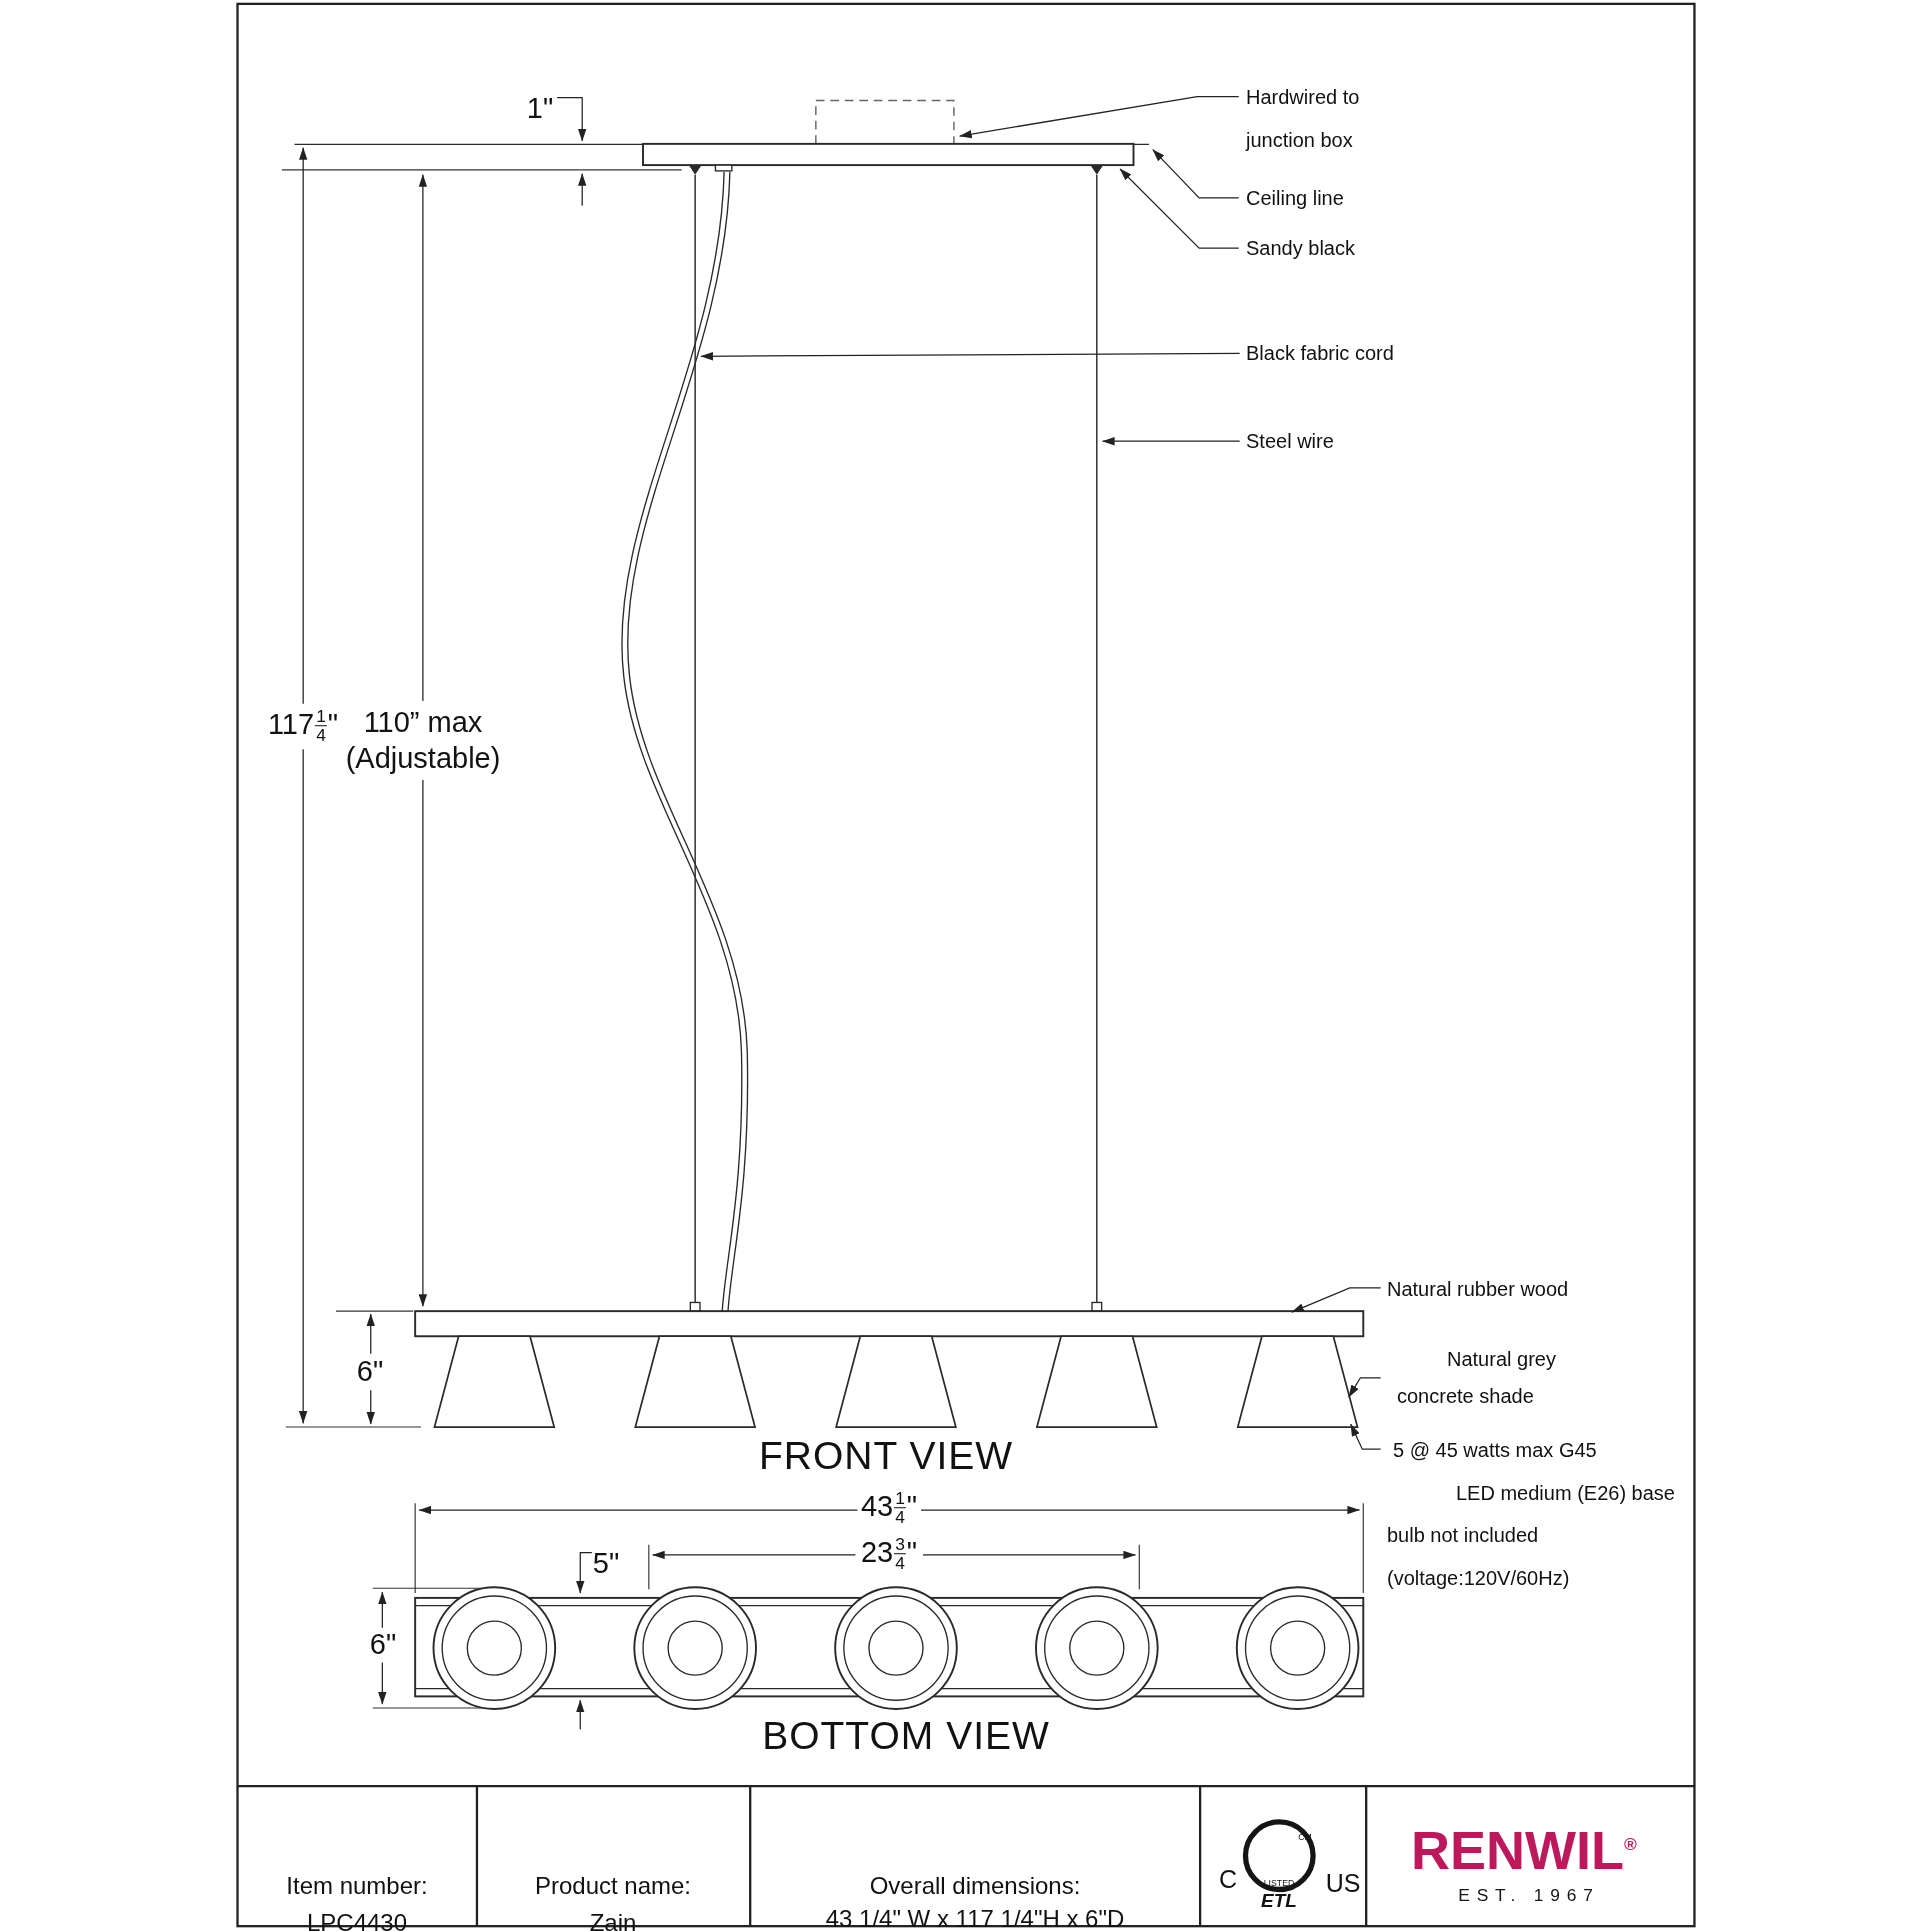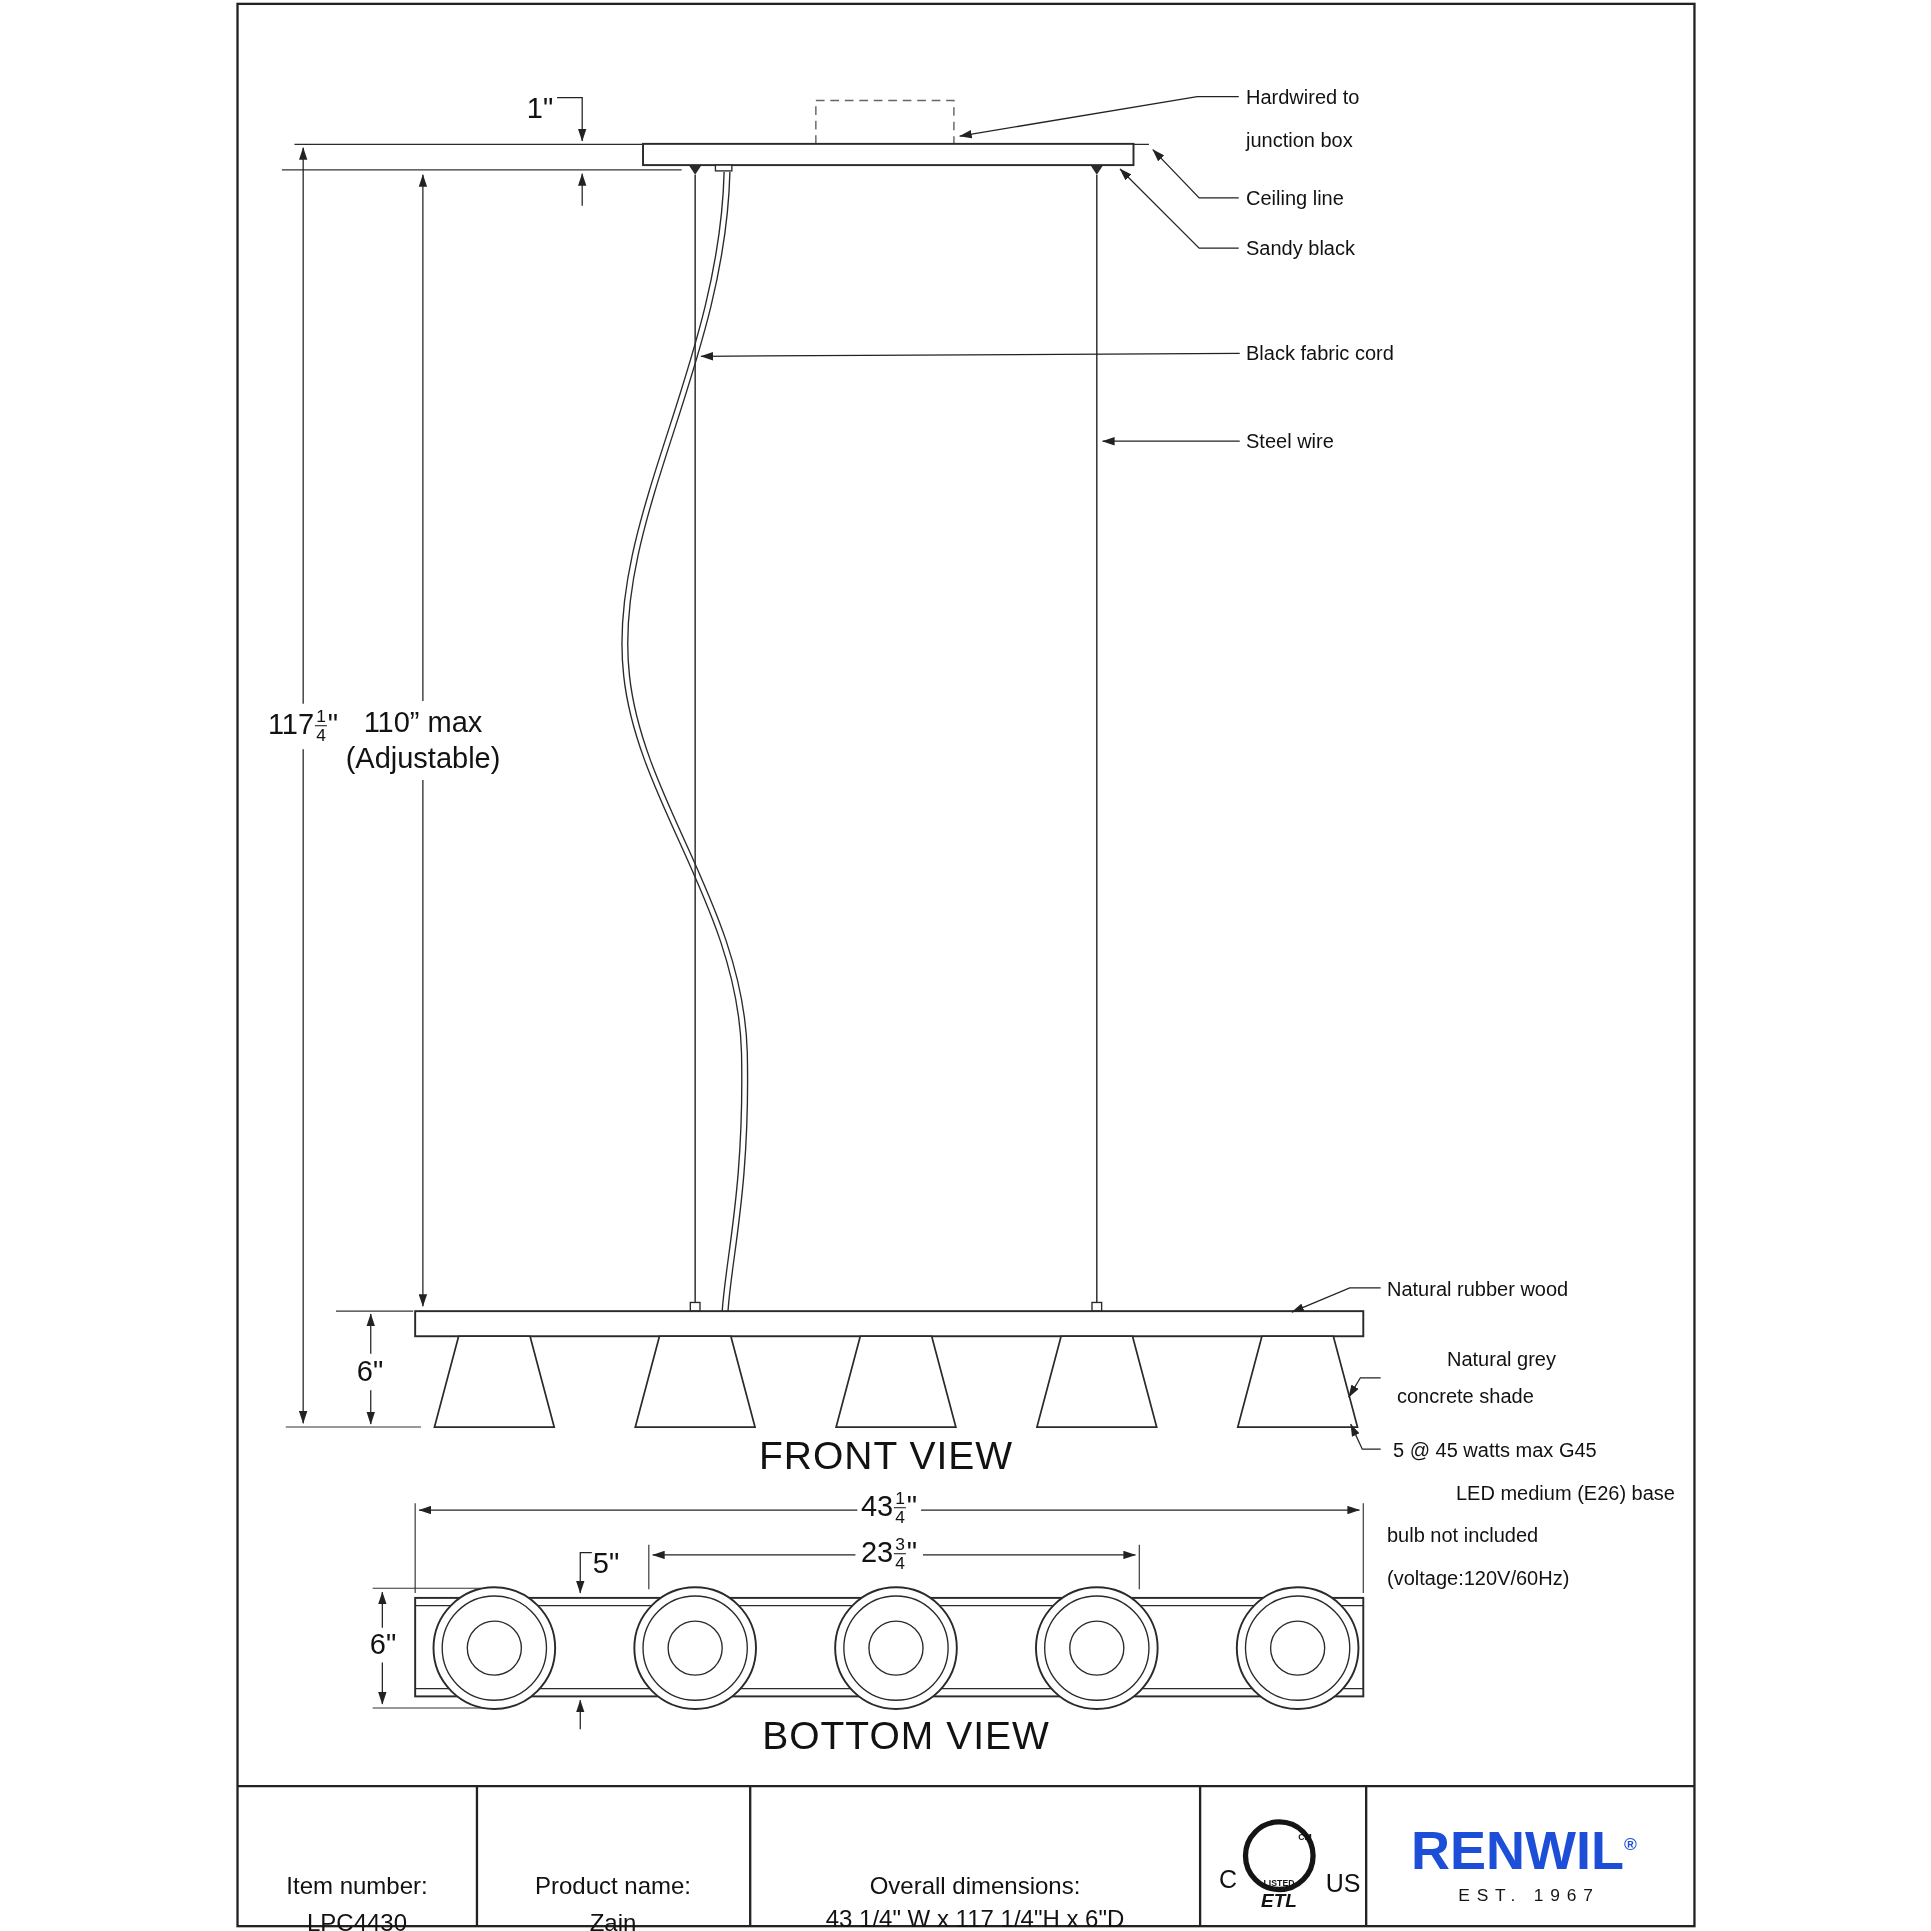--- a/index.html
+++ b/index.html
@@ -9,26 +9,26 @@
   .lbl{position:absolute;white-space:nowrap;color:#121212;line-height:1.15;}
   .ctr{transform:translate(-50%,-50%);text-align:center;}
   .vctr{transform:translateY(-50%);}
   .s29{font-size:20px;}
   .view-title{font-size:39px;letter-spacing:1px;}
   .dim{font-size:29px;}
   .frac{display:inline-flex;flex-direction:column;align-items:center;
         vertical-align:middle;font-size:0.60em;line-height:1.05;margin:0 1px;}
   .frac .den{border-top:1.9px solid #111;padding:0 1px;}
   .tb-label{font-size:24px;margin-top:44px;}
-  .brand{font-size:54px;font-weight:bold;letter-spacing:0px;color:#1d4ed8;}
+  .brand{font-size:54px;font-weight:bold;letter-spacing:0px;color:#be185d;}
   .brand sup{font-size:17.4px;vertical-align:super;}
   .brand-sub{font-size:17.4px;letter-spacing:6.8px;color:#151515;}
   .etl-mark{font-size:19px;font-weight:bold;font-style:italic;margin-top:44px;}
   .etl-side{font-size:25px;}
-  .etl-tiny{font-size:8.7px;font-weight:bold;}
+  .etl-tiny{font-size:8.7px;font-weight:normal;}
 </style>
 </head>
 <body>
 
 <div class="sheet">
 
   <svg class="draw" width="1931" height="1931" viewBox="0 0 2000 2000">
     <defs>
       <marker id="arr" viewBox="0 0 12 8" refX="11.5" refY="4" markerWidth="13" markerHeight="9" orient="auto" markerUnits="userSpaceOnUse">
         <path d="M0,0 L12,4 L0,8 Z" fill="#222"></path>

